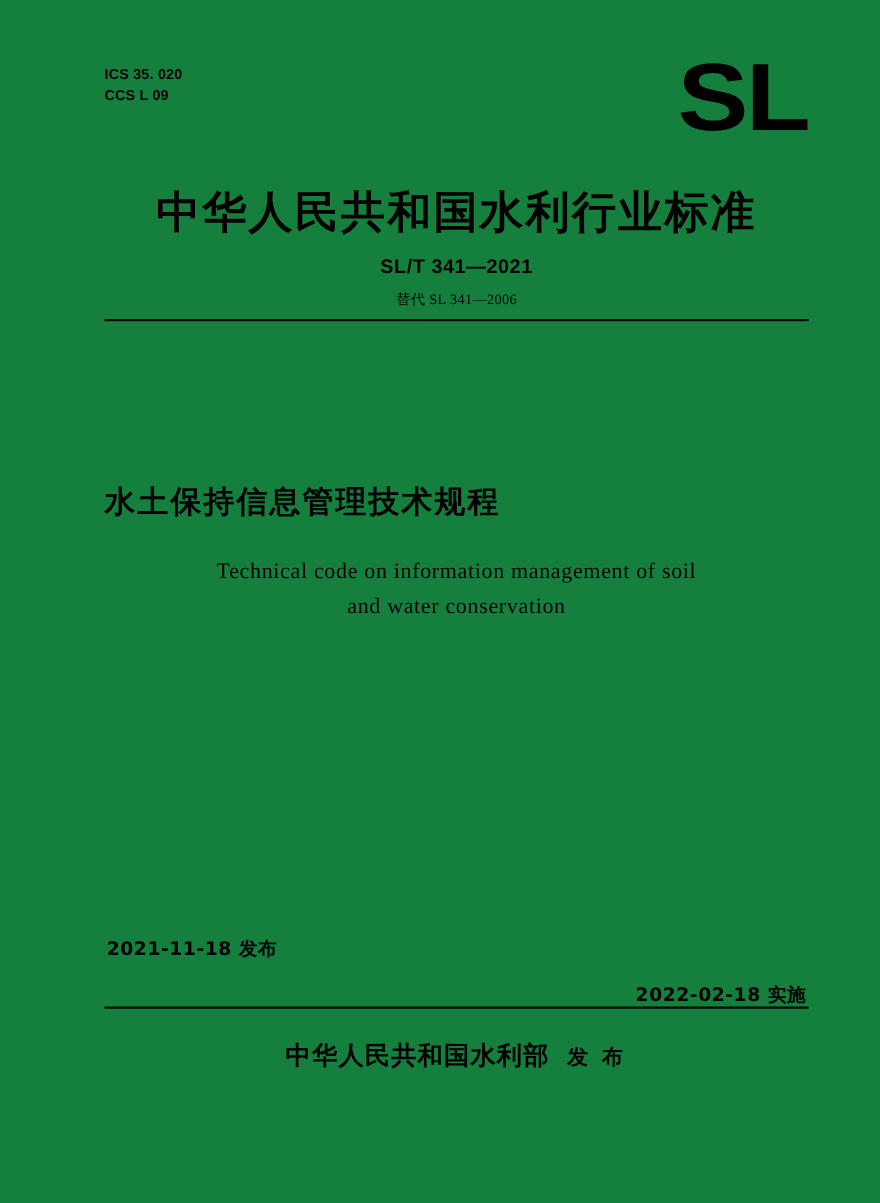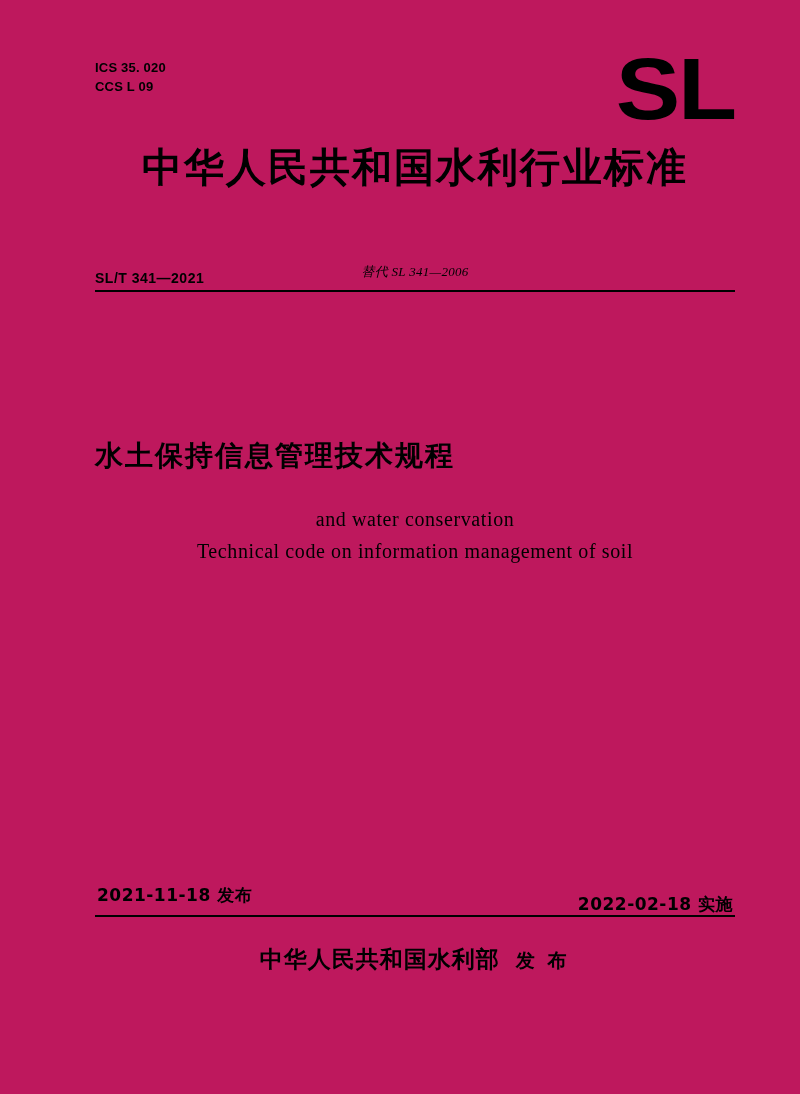--- a/index.html
+++ b/index.html
@@ -13,21 +13,21 @@
     font-family: "Liberation Serif", serif;
     color: #000000;
     position: relative;
     overflow: hidden;
   }
   .page {
     position: absolute;
     left: 0; top: 0;
     width: 800px;
     height: 1094px;
-    background: #be185d;
+    background: #15803d;
   }
   .content {
     position: absolute;
     left: 95px;
     top: 0;
     width: 640px;
     height: 1094px;
   }
 
   
@@ -54,53 +54,51 @@
     line-height: 82px;
     letter-spacing: -2px;
     transform: scaleX(1.18) scaleY(1.06);
     transform-origin: right top;
   }
 
   
   .std-title {
     position: absolute;
     left: 0;
-    top: 140px;
+    top: 165px;
     width: 640px;
     text-align: center;
     font-family: "DejaVu Sans", sans-serif;
     font-weight: bold;
     font-size: 40px;
     letter-spacing: 2px;
     white-space: nowrap;
   }
 
   
   .std-no {
     position: absolute;
     left: 0;
     top: 232px;
     width: 640px;
-    text-align: left;
+    text-align: center;
     font-family: "Liberation Sans", sans-serif;
     font-weight: bold;
-    font-size: 14px;
+    font-size: 18px;
     letter-spacing: 0.5px;
-    margin-top: 38px;
   }
   .std-replace {
     position: absolute;
     left: 0;
     top: 263px;
     width: 640px;
     text-align: center;
     font-family: "Liberation Serif", serif;
     font-size: 13px;
     letter-spacing: 0.3px;
-    font-style: italic;
   }
 
   
   .rule-top {
     position: absolute;
     left: 0;
     top: 290px;
     width: 640px;
     height: 2px;
     background: #000000;
@@ -136,21 +134,21 @@
     position: absolute;
     left: 0;
     top: 915px;
     width: 640px;
     height: 2px;
     background: #000000;
   }
   .date-left {
     position: absolute;
     left: 2px;
-    top: 884px;
+    top: 851px;
     font-family: "DejaVu Sans", sans-serif;
     font-weight: bold;
     font-size: 17px;
     letter-spacing: 0.5px;
     white-space: nowrap;
   }
   .date-right {
     position: absolute;
     right: 2px;
     top: 893px;
@@ -199,22 +197,22 @@
 
     <div class="std-title">中华人民共和国水利行业标准</div>
 
     <div class="std-no">SL/T 341—2021</div>
     <div class="std-replace">替代 SL 341—2006</div>
 
     <div class="rule-top"></div>
 
     <div class="doc-title-cn">水土保持信息管理技术规程</div>
     <div class="doc-title-en">
+      <div>Technical code on information management of soil</div>
       <div>and water conservation</div>
-      <div>Technical code on information management of soil</div>
     </div>
 
     <div class="date-left">2021-11-18 发布</div>
     <div class="date-right">2022-02-18 实施</div>
     <div class="rule-bottom"></div>
 
     <div class="publisher">
       <span class="pub-name">中华人民共和国水利部</span><span class="pub-verb">发 布</span>
     </div>
 

